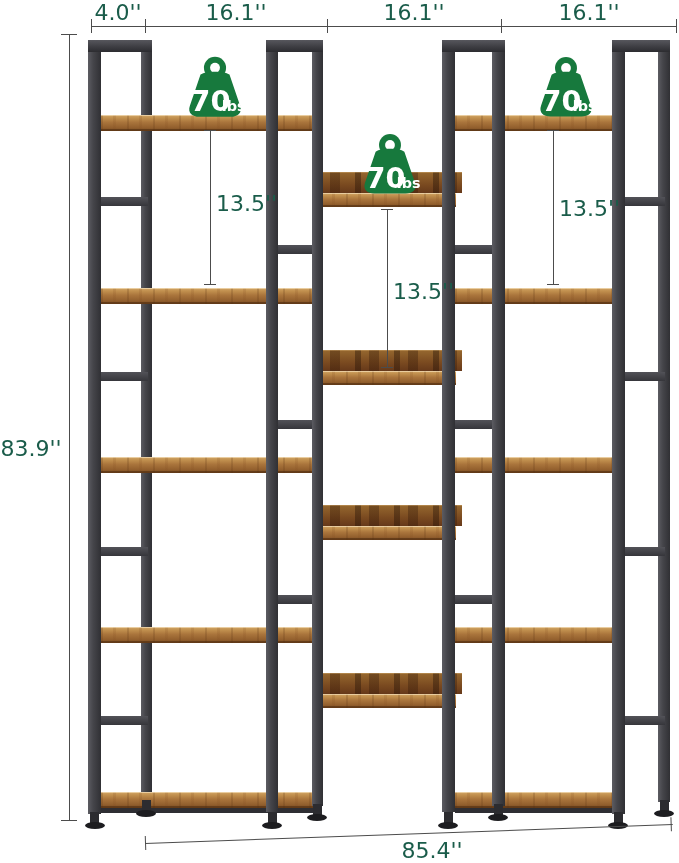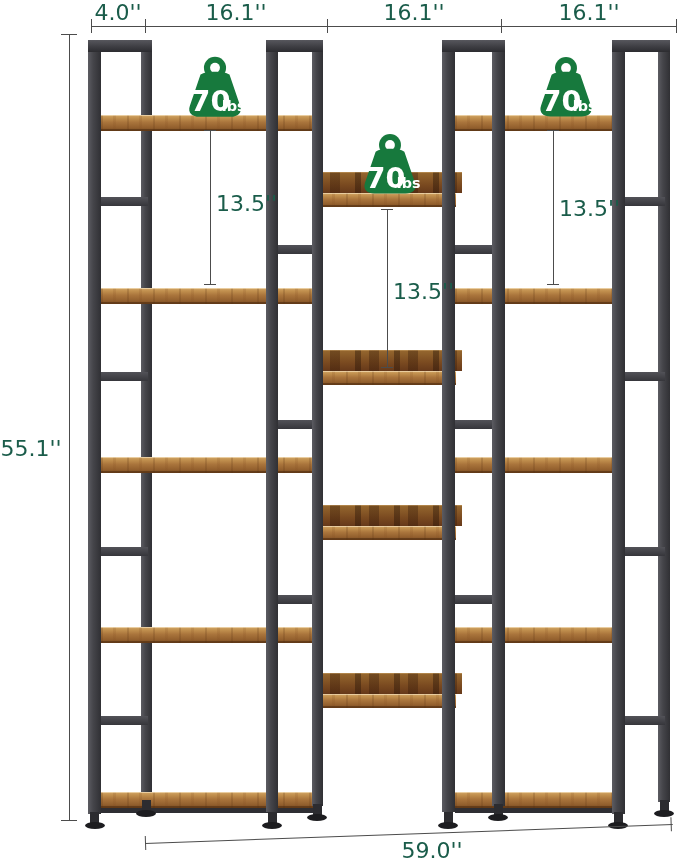--- a/index.html
+++ b/index.html
@@ -120,21 +120,21 @@
   <div class="tick" style="left:501px;top:19px"></div>
   <div class="tick" style="left:676px;top:19px"></div>
   <div class="dim-label" style="left:86px;top:1px;width:64px">4.0''</div>
   <div class="dim-label" style="left:195px;top:1px;width:82px">16.1''</div>
   <div class="dim-label" style="left:373px;top:1px;width:82px">16.1''</div>
   <div class="dim-label" style="left:548px;top:1px;width:82px">16.1''</div>
 
   <div class="vline" style="left:69px;top:35px;height:786px"></div>
   <div class="capline" style="left:61px;top:34px"></div>
   <div class="capline" style="left:61px;top:820px"></div>
-  <div class="dim-label" style="left:0px;top:437px;width:62px">55.1''</div>
+  <div class="dim-label" style="left:0px;top:437px;width:62px">83.9''</div>
 
   <div class="vline" style="left:210px;top:131px;height:154px;border-left-width:1px"></div>
   <div class="capsm" style="left:204px;top:130px"></div>
   <div class="capsm" style="left:204px;top:284px"></div>
   <div class="dim-label" style="left:216px;top:192px;width:64px;text-align:left">13.5''</div>
 
   <div class="vline" style="left:387px;top:210px;height:158px;border-left-width:1px"></div>
   <div class="capsm" style="left:381px;top:209px"></div>
   <div class="capsm" style="left:381px;top:367px"></div>
   <div class="dim-label" style="left:393px;top:280px;width:64px;text-align:left">13.5''</div>
@@ -142,21 +142,21 @@
   <div class="vline" style="left:553px;top:131px;height:154px;border-left-width:1px"></div>
   <div class="capsm" style="left:547px;top:130px"></div>
   <div class="capsm" style="left:547px;top:284px"></div>
   <div class="dim-label" style="left:559px;top:197px;width:64px;text-align:left">13.5''</div>
 
   <div class="bottom-dim">
     <div class="hline" style="left:0;top:0;width:528px"></div>
     <div class="tick" style="left:0;top:-7px"></div>
     <div class="tick" style="left:526px;top:-7px"></div>
   </div>
-  <div class="dim-label" style="left:386px;top:839px;width:92px">59.0''</div>
+  <div class="dim-label" style="left:386px;top:839px;width:92px">85.4''</div>
 
   <div class="icon-wrap" style="left:176px;top:55px;width:78px;height:63px">
     <svg width="78" height="63" viewBox="0 0 90 74">
       <circle cx="45" cy="15" r="13" style="fill:var(--cap-green,#17793d)"></circle>
       <circle cx="45" cy="15" r="5.8" fill="#ffffff"></circle>
       <path d="M28 23 C35 18.5 55 18.5 62 23 L74.5 59.5 C77.5 68 71.5 72.5 63.5 72.5 L26.5 72.5 C18.5 72.5 12.5 68 15.5 59.5 Z" style="fill:var(--cap-green,#17793d)"></path>
       <text class="cap-text" x="16" y="66" font-size="34">70</text>
       <text class="cap-text" x="53" y="66" font-size="17">lbs</text>
     </svg>
   </div>

